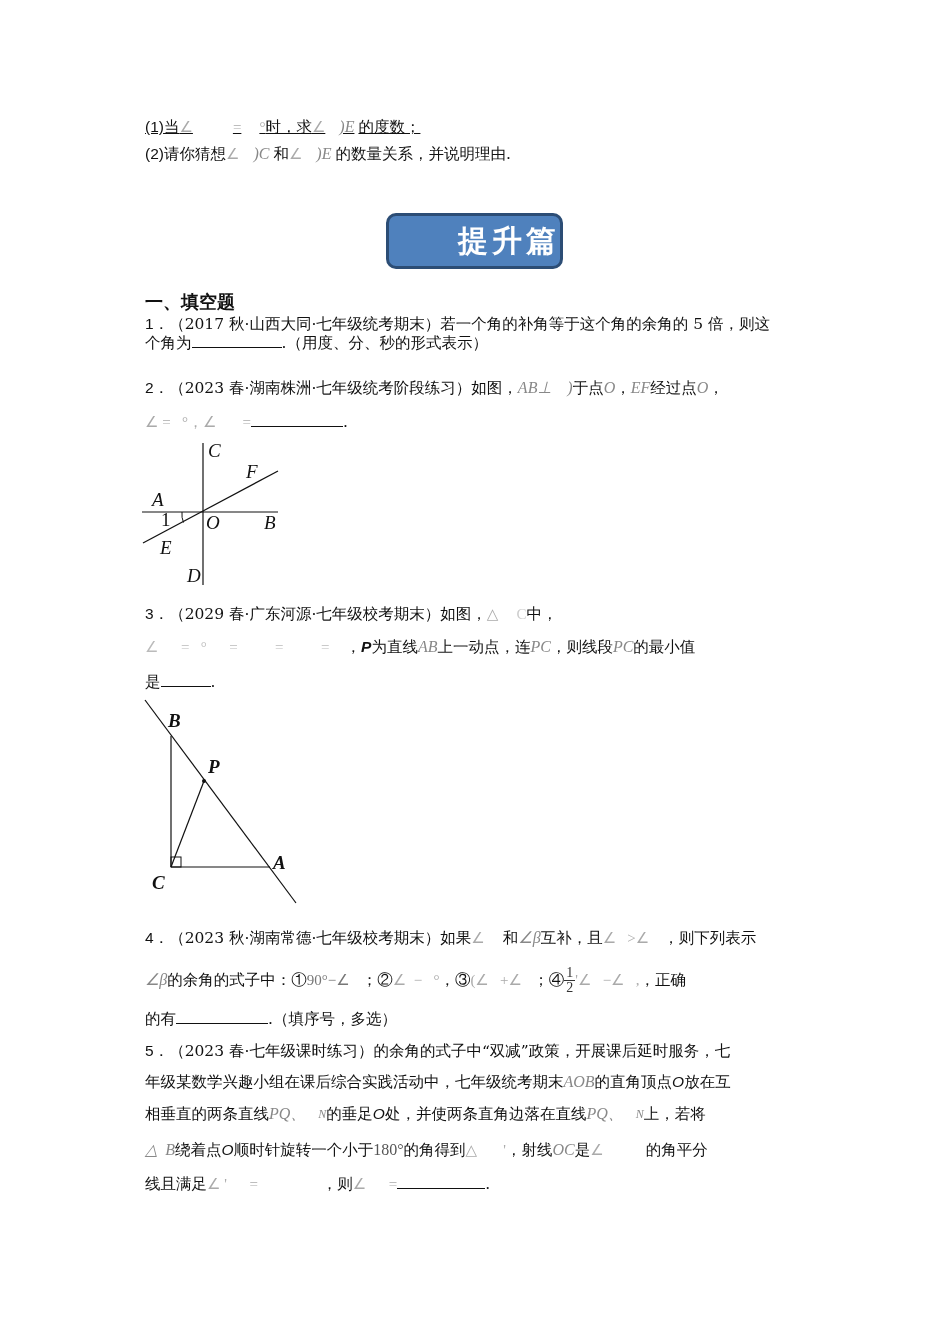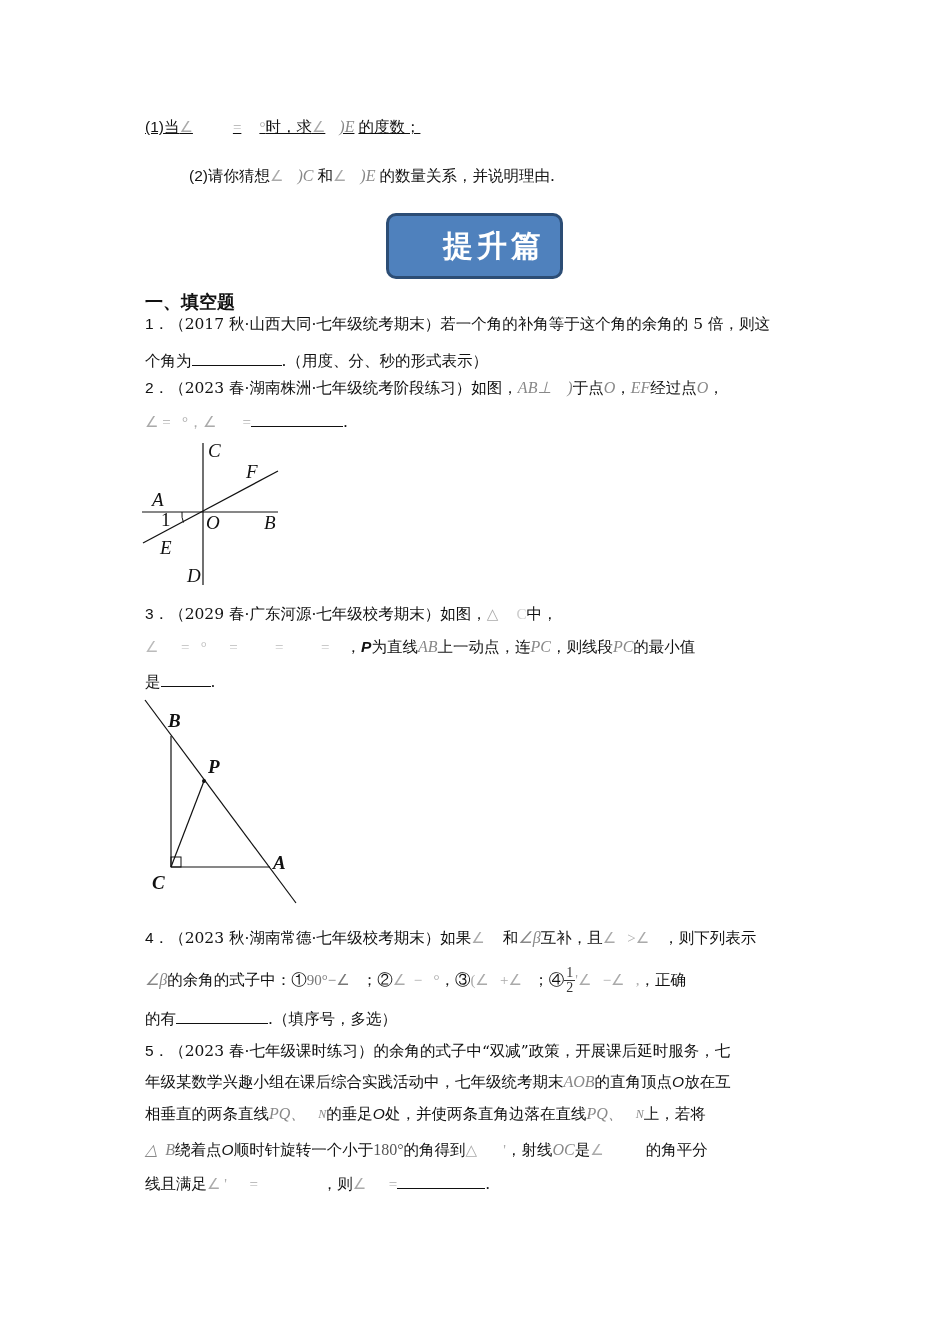--- a/index.html
+++ b/index.html
@@ -5,50 +5,50 @@
   html, body { margin: 0; padding: 0; background: #ffffff; }
   body { width: 950px; height: 1344px; position: relative; overflow: hidden;
          font-family: "DejaVu Serif", "Liberation Serif", serif; color: #111; }
   .line { position: absolute; left: 145px; font-size: 15.5px; line-height: 20px; white-space: nowrap; }
   .sans { font-family: "Liberation Sans", "DejaVu Sans", sans-serif; }
   .num { font-family: "Liberation Sans", sans-serif; }
   .math { font-family: "Liberation Serif", serif; font-style: italic; color: #888; font-size: 16px; }
   .faint { color: #aaa; font-family: "Liberation Serif", serif; font-size: 15px; }
   .blank { display: inline-block; border-bottom: 1.5px solid #111; height: 15px; vertical-align: baseline; }
   .bold { font-weight: bold; }
-  .banner { position: absolute; left: 386px; top: 213px; width: 177px; height: 66px;
+  .banner { position: absolute; left: 386px; top: 213px; width: 177px; height: 56px;
             background: #4f81bd; border: 3px solid #2c4d75; border-radius: 10px; box-sizing: border-box;
-            display: flex; align-items: center; justify-content: center; padding-left: 39px; }
+            display: flex; align-items: center; justify-content: flex-end; padding-left: 39px; }
   .banner span { color: #fff; font-size: 30px; font-weight: bold; letter-spacing: 4px;
                  font-family: "DejaVu Serif", serif; }
   svg text { font-family: "Liberation Serif", serif; font-style: italic; font-size: 19px; fill: #111; }
   .frac { display: inline-block; vertical-align: middle; text-align: center; font-family: "Liberation Serif", serif; font-size: 14px; line-height: 14px; color:#333; }
   .frac .n { display:block; border-bottom: 1px solid #333; padding: 0 2px; }
   .frac .d { display:block; }
 </style>
 </head>
 <body>
 
 <div class="line" style="top:117px;text-decoration:underline;">
   <span class="sans">(1)</span><span>当</span><span class="faint">∠</span><span class="faint" style="margin-left:40px">=</span><span class="faint" style="margin-left:18px">°</span><span>时，求</span><span class="faint">∠</span><span class="math" style="margin-left:14px">)E</span><span style="margin-left:4px">的度数；</span>
 </div>
-<div class="line" style="top:166px;margin-left:44px;">
+<div class="line" style="top:144px;">
   <span class="sans">(2)</span><span>请你猜想</span><span class="faint">∠</span><span class="math" style="margin-left:14px">)C</span><span style="margin-left:4px">和</span><span class="faint">∠</span><span class="math" style="margin-left:14px">)E</span><span style="margin-left:4px">的数量关系，并说明理由.</span>
 </div>
 
 <div class="banner">
   <span>提升篇</span>
 </div>
 
 <div class="line bold" style="top:292px; font-size:18px;">一、填空题</div>
 
 <div class="line" style="top:314px;">
   <span class="num">1．</span><span>（2017 秋·山西大同·七年级统考期末）</span><span>若一个角的补角等于这个角的余角的 5 倍，则这</span>
 </div>
-<div class="line" style="top:350px;text-align:right;">
+<div class="line" style="top:332px;text-align:right;">
   <span>个角为</span><span class="blank" style="width:90px"></span><span>.（用度、分、秒的形式表示）</span>
 </div>
 
 <div class="line" style="top:378px;">
   <span class="num">2．</span><span>（2023 春·湖南株洲·七年级统考阶段练习）</span><span>如图，</span><span class="math">AB⊥</span><span class="math" style="margin-left:16px">)</span><span>于点</span><span class="math">O</span><span>，</span><span class="math">EF</span><span>经过点</span><span class="math">O</span><span>，</span>
 </div>
 <div class="line" style="top:411px;">
   <span class="faint" style="white-space:pre">∠ =   °，∠       =</span><span class="blank" style="width:92px"></span><span>.</span>
 </div>
 

